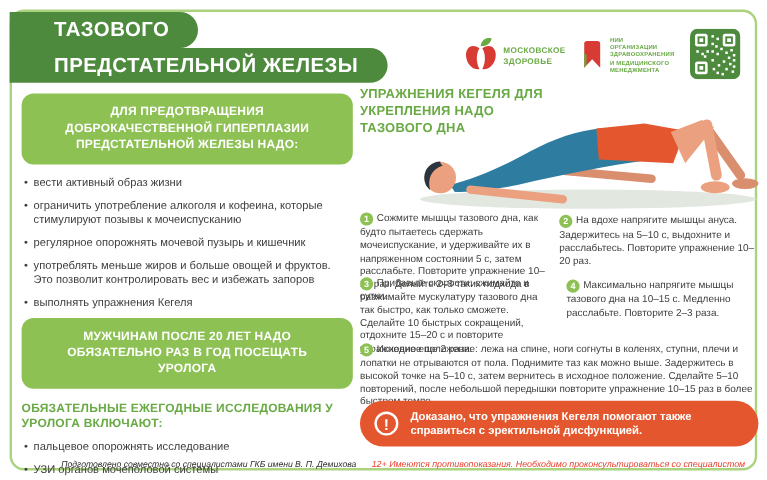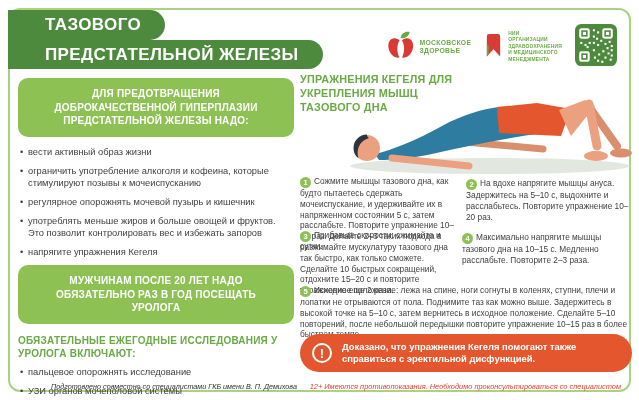--- a/index.html
+++ b/index.html
@@ -37,21 +37,21 @@
 
   
   .right { position:absolute; left:300px; top:72px; width:334px; height:312px; }
   .kegel-heading { color:#69aa45; font-weight:bold; font-size:10.8px; line-height:1.3; width:172px; letter-spacing:.2px; }
   .man { position:absolute; top:14px; right:-3px; width:290px; height:92px; }
 
   .ex { position:absolute; font-size:8.3px; line-height:1.28; color:#3e3e3d; }
   .ex1 { top:104px; left:0;  width:158px; }
   .ex2 { top:106px; left:166px; width:168px; }
   .ex3 { top:158px; left:0;  width:162px; }
-  .ex4 { top:160px; left:162px; width:168px; }
+  .ex4 { top:160px; left:172px; width:168px; }
   .ex5 { top:213px; left:0;  width:336px; }
   .badge { display:inline-flex; align-items:center; justify-content:center;
            width:11px; height:11px; border-radius:50%; background:#8dc153;
            color:#fff; font-weight:bold; font-size:7.5px; margin-right:3px;
            vertical-align:-1px; }
 
   .note { position:absolute; top:262px; left:0; width:332px; background:#e4572e;
           border-radius:20px; display:flex; align-items:center; gap:10px; padding:7px 14px 7px 12px; }
   .excl { flex:0 0 auto; width:20px; height:20px; border:2px solid #fff; border-radius:50%;
           color:#fff; font-weight:bold; font-size:13px; display:flex; align-items:center; justify-content:center; }
@@ -144,33 +144,33 @@
   </span>
 </div>
 
 <div class="left">
   <div class="green-box">ДЛЯ ПРЕДОТВРАЩЕНИЯ ДОБРОКАЧЕСТВЕННОЙ ГИПЕРПЛАЗИИ ПРЕДСТАТЕЛЬНОЙ ЖЕЛЕЗЫ НАДО:</div>
   <ul class="blist">
     <li>вести активный образ жизни</li>
     <li>ограничить употребление алкоголя и кофеина, которые стимулируют позывы к мочеиспусканию</li>
     <li>регулярное опорожнять мочевой пузырь и кишечник</li>
     <li>употреблять меньше жиров и больше овощей и фруктов. Это позволит контролировать вес и избежать запоров</li>
-    <li>напрягите упражнения Кегеля</li>
+    <li>выполнять упражнения Кегеля</li>
   </ul>
   <div class="green-box box2">МУЖЧИНАМ ПОСЛЕ 20 ЛЕТ НАДО ОБЯЗАТЕЛЬНО РАЗ В ГОД ПОСЕЩАТЬ УРОЛОГА</div>
   <div class="sub-heading">ОБЯЗАТЕЛЬНЫЕ ЕЖЕГОДНЫЕ ИССЛЕДОВАНИЯ У УРОЛОГА ВКЛЮЧАЮТ:</div>
   <ul class="blist blist2">
     <li>пальцевое опорожнять исследование</li>
     <li>УЗИ органов мочеполовой системы</li>
 
   </ul>
 </div>
 
 <div class="right">
-  <div class="kegel-heading">УПРАЖНЕНИЯ КЕГЕЛЯ ДЛЯ УКРЕПЛЕНИЯ МЫШЦ ТАЗОВОГО ДНА</div>
+  <div class="kegel-heading">УПРАЖНЕНИЯ КЕГЕЛЯ ДЛЯ УКРЕПЛЕНИЯ НАДО ТАЗОВОГО ДНА</div>
 
   <div class="man">
     <svg width="290" height="92" viewBox="0 0 290 92">
       <ellipse cx="143" cy="80" rx="140" ry="8" fill="#e2e7e0"></ellipse>
       <line x1="118" y1="56" x2="196" y2="63" stroke="#d98e6d" stroke-width="7" stroke-linecap="round"></line>
       <line x1="243" y1="22" x2="270" y2="60" stroke="#d98e6d" stroke-width="8" stroke-linecap="round"></line>
       <ellipse cx="274" cy="67" rx="11" ry="4.5" fill="#d98e6d"></ellipse>
       <path d="M28 68 C45 64 70 54 95 40 C115 29 135 23 152 21 L188 19 L196 47 C160 52 120 60 85 68 C65 72 45 74 32 74 Z" fill="#2e7da1"></path>
       <circle cx="20" cy="62" r="13" fill="#eba17f"></circle>
       <path d="M20 48.5 a13.5 13.5 0 0 0 -13.5 13.5 a13.5 13.5 0 0 0 5 10.5 C9 64 12 55 22 52 C20 50.5 19.8 49.5 20 48.5 Z" fill="#2c353d"></path>

